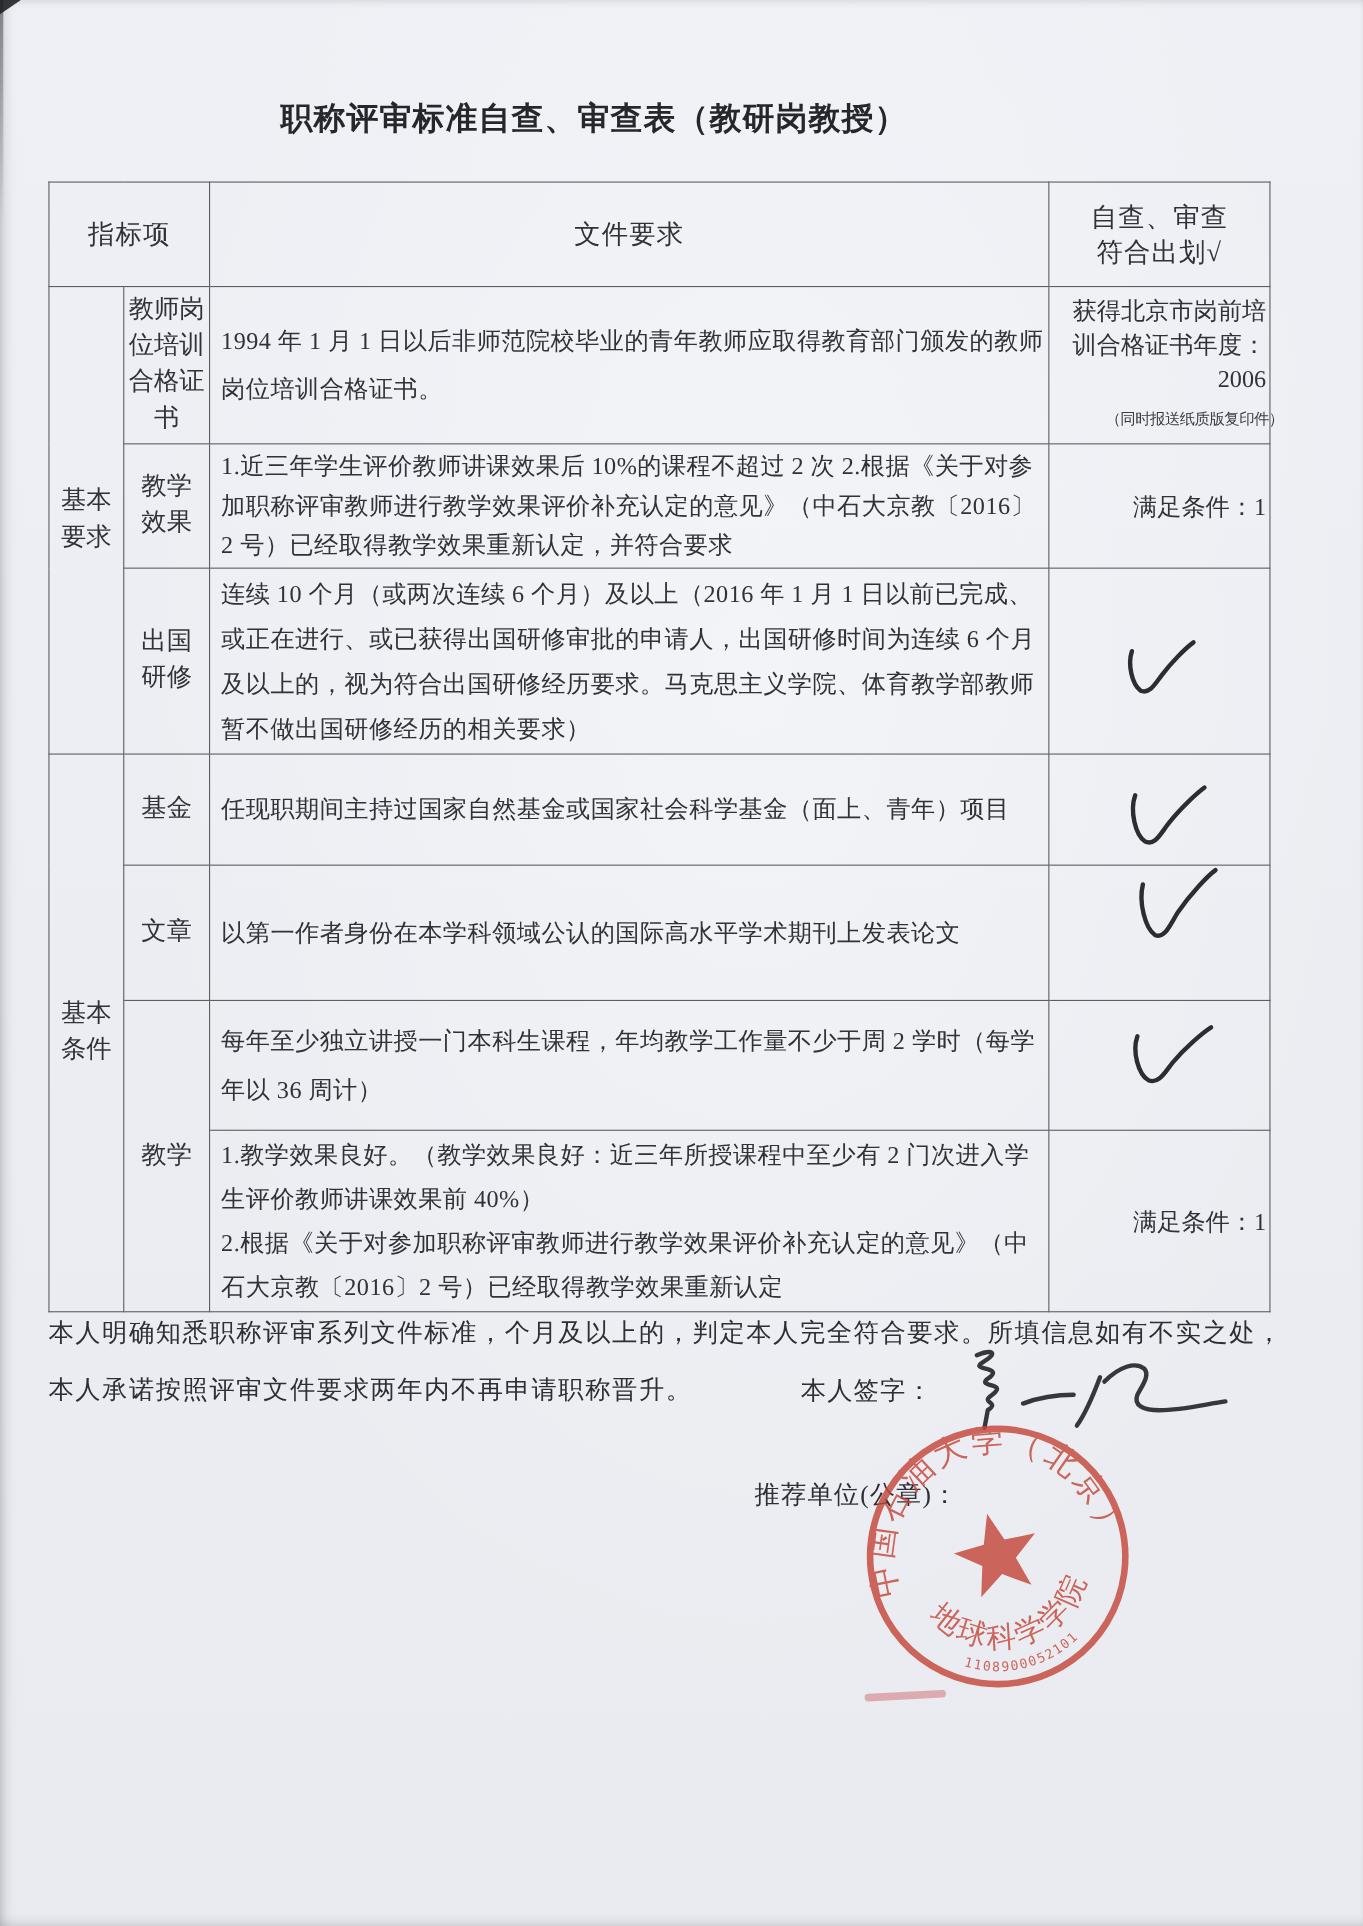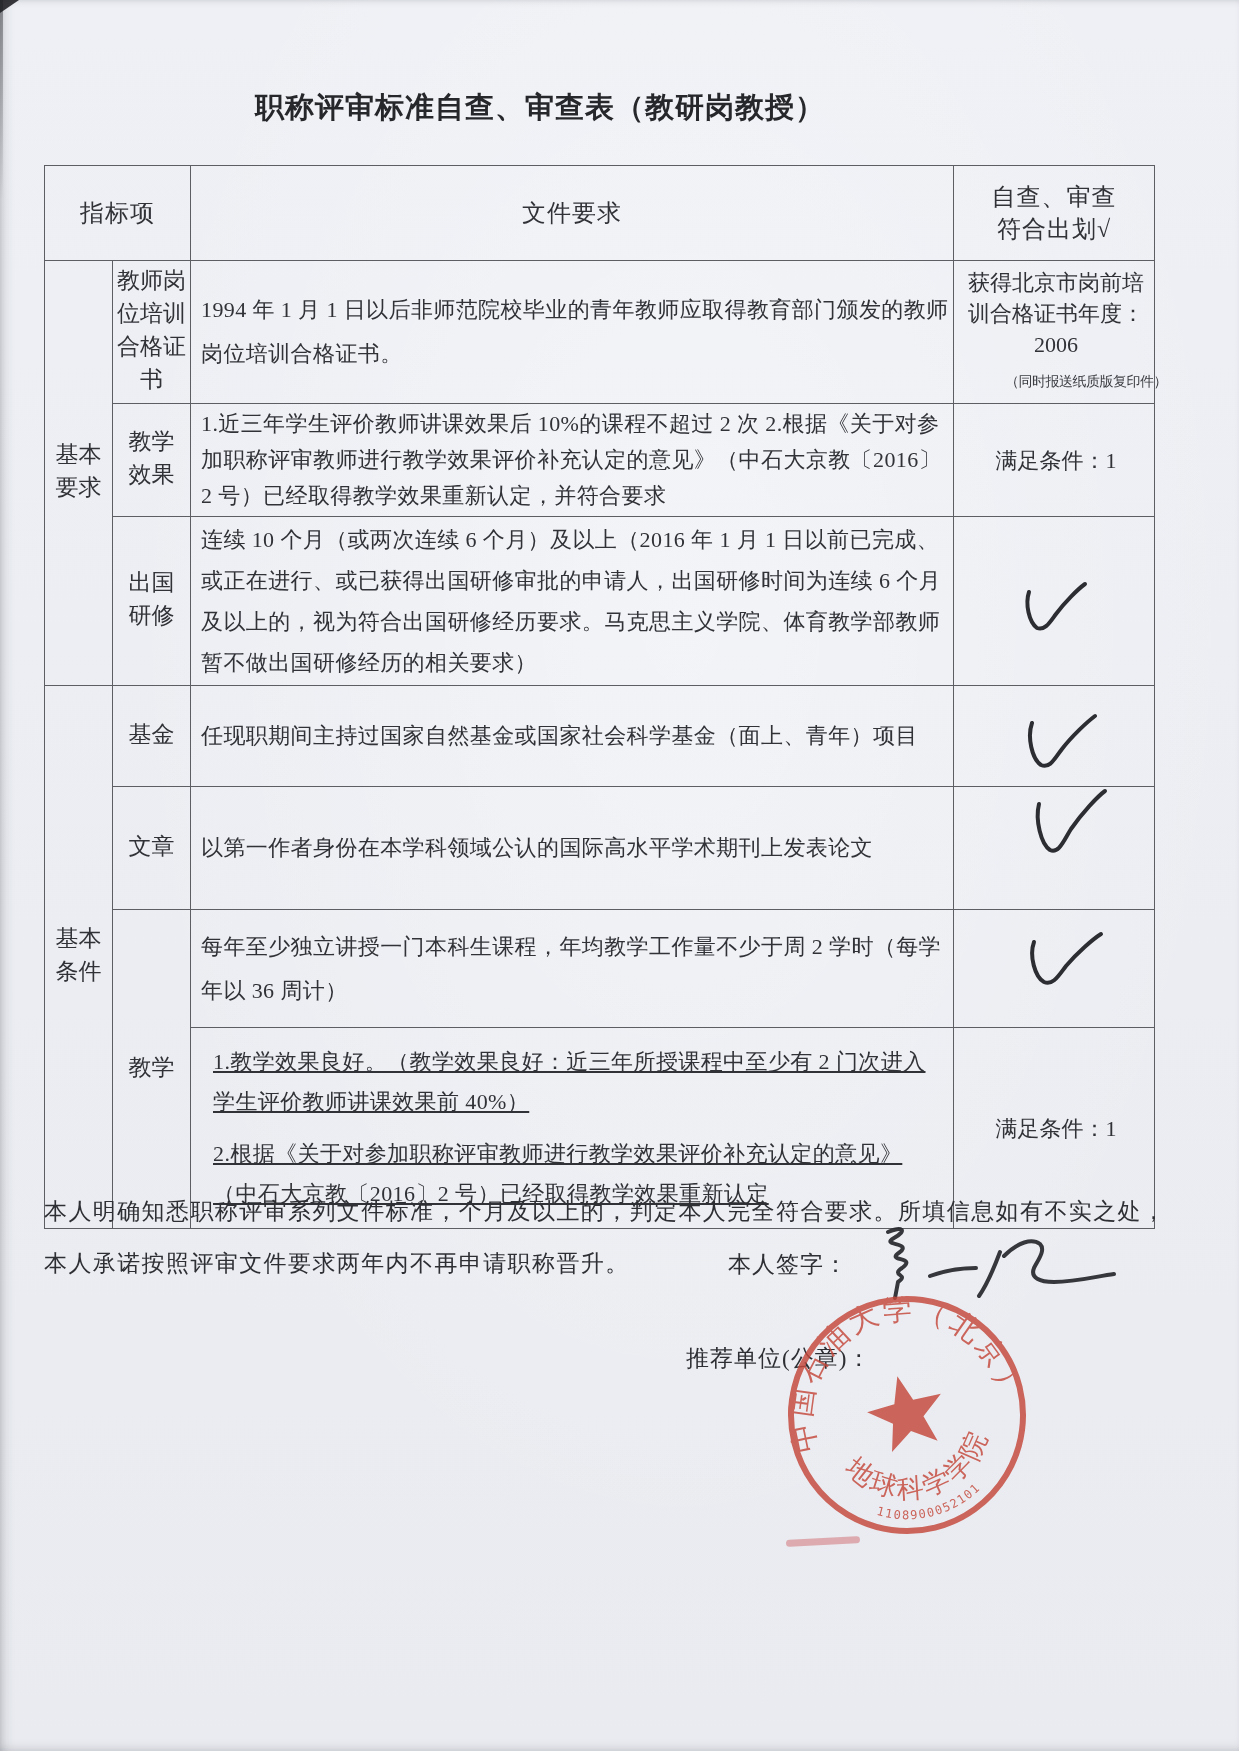--- a/index.html
+++ b/index.html
@@ -34,22 +34,22 @@
   }
   tr.h-head{height:95px} tr.h-r1{height:143px} tr.h-r2{height:108px}
   tr.h-r3{height:167px} tr.h-r4{height:101px} tr.h-r5{height:123px}
   tr.h-r6{height:118px} tr.h-r7{height:165px}
   .c-head{font-size:24px;text-align:center;letter-spacing:1px;}
   .c-label{font-size:23px;text-align:center;line-height:33px;padding:2px;font-family:Liberation Mono, monospace;}
   .w2{display:inline-block;width:52px;}
   .c-req{font-size:22px;text-align:left;padding:2px 4px 2px 10px;letter-spacing:.4px;}
   .lh44{line-height:44px}.lh42{line-height:42px}.lh41{line-height:41px}
   .lh40{line-height:40px}.lh36{line-height:36px}
-  .c-req p{margin:12px;text-decoration:underline;}
-  .c-status{font-size:22px;text-align:center;padding:4px 3px 4px 7px;line-height:31px;}
+  .c-req p{margin:0;}
+  .c-status{font-size:22px;text-align:right;padding:4px 3px 4px 7px;line-height:31px;}
   .status-note{display:block;font-size:14px;letter-spacing:-.5px;white-space:nowrap;margin-top:6px;color:#3a3c42;margin-left:44px;}
   .c-check{position:relative;}
   .overlay{position:absolute;left:0;top:0;width:1239px;height:1751px;pointer-events:none;}
   .check-svg{position:absolute;}
   .check-svg path{fill:none;stroke:#2c2d33;stroke-width:4;stroke-linecap:round;}
   .para{position:absolute;font-size:23px;letter-spacing:1.4px;color:#2d2f34;white-space:nowrap;}
   .sig-label{position:absolute;font-size:23px;letter-spacing:1px;color:#2d2f34;white-space:nowrap;}
   .signature-svg{position:absolute;left:858px;top:1222px;}
   .signature-svg path{fill:none;stroke:#26272c;stroke-width:4;stroke-linecap:round;stroke-linejoin:round;opacity:.92;}
   .seal-svg{position:absolute;left:776px;top:1284px;width:262px;height:262px;transform:rotate(-14deg);opacity:.82;}

